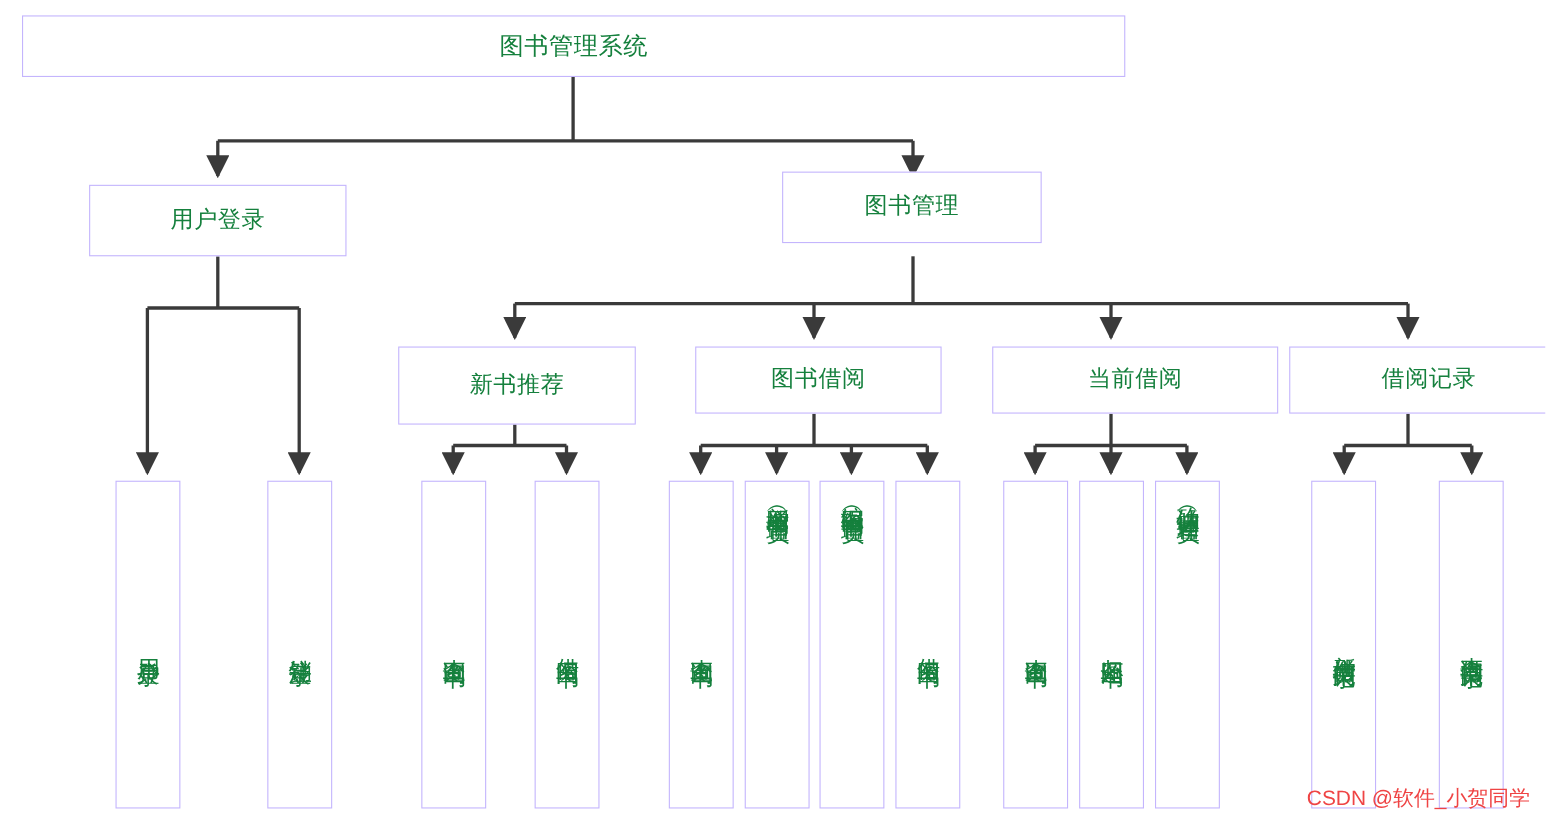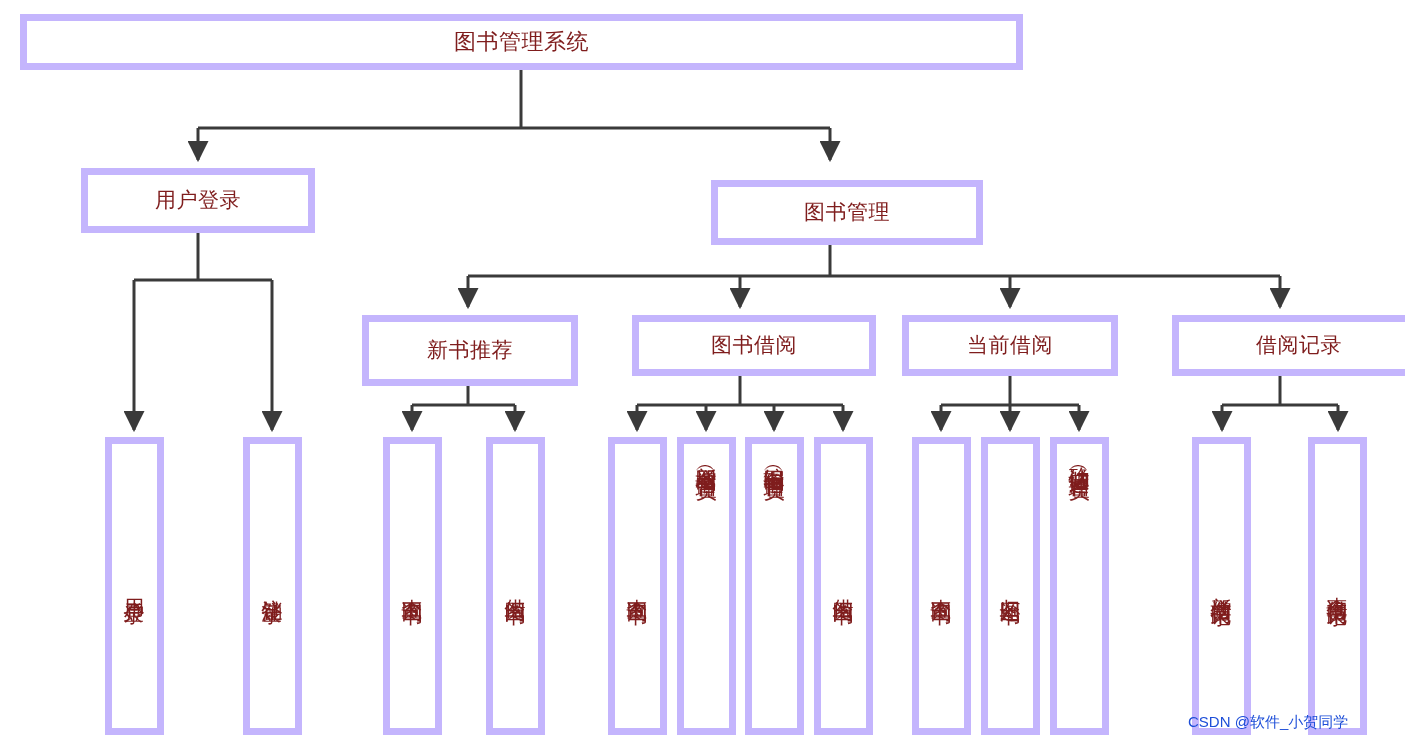--- a/index.html
+++ b/index.html
@@ -23,25 +23,25 @@
     left: 0;
     top: 0;
     width: 1405px;
     height: 747px;
     pointer-events: none;
   }
   .node {
     position: absolute;
     box-sizing: border-box;
     background: #ffffff;
-    border: 7px solid #c4b5fd;
+    border: 1px solid #c4b5fd;
     display: flex;
     align-items: center;
     justify-content: center;
-    color: #7f1d1d;
+    color: #15803d;
     z-index: 2;
   }
   .node .node-label {
     display: block;
     text-align: center;
     line-height: 1.25;
     letter-spacing: 0.5px;
   }
   
   .node.horiz .node-label {
@@ -66,22 +66,22 @@
     max-height: 100%;
   }
   .node.vert.centered {
     align-items: center;
     padding-top: 0;
   }
   #watermark {
     position: absolute;
     left: 1188px;
     top: 713px;
-    font-size: 15px;
-    color: #1d4ed8;
+    font-size: 19px;
+    color: #ef4444;
     white-space: nowrap;
     z-index: 5;
   }
 </style>
 </head>
 <body>
 
 <div id="diagram-root">
 
   <svg id="edge-layer" viewBox="0 0 1405 747" xmlns="http://www.w3.org/2000/svg">
@@ -134,31 +134,31 @@
     </g>
   </svg>
 
   <div class="node horiz root" style="left:20px; top:14px; width:1003px; height:56px;">
     <span class="node-label">图书管理系统</span>
   </div>
 
   <div class="node horiz" style="left:81px; top:168px; width:234px; height:65px;">
     <span class="node-label">用户登录</span>
   </div>
-  <div class="node horiz" style="left:711px; top:180px; width:272px; height:65px;">
+  <div class="node horiz" style="left:711px; top:156px; width:236px; height:65px;">
     <span class="node-label">图书管理</span>
   </div>
 
   <div class="node horiz" style="left:362px; top:315px; width:216px; height:71px;">
     <span class="node-label">新书推荐</span>
   </div>
-  <div class="node horiz" style="left:632px; top:315px; width:244px; height:61px;">
+  <div class="node horiz" style="left:632px; top:315px; width:224px; height:61px;">
     <span class="node-label">图书借阅</span>
   </div>
-  <div class="node horiz" style="left:902px; top:315px; width:216px; height:61px;">
+  <div class="node horiz" style="left:902px; top:315px; width:260px; height:61px;">
     <span class="node-label">当前借阅</span>
   </div>
   <div class="node horiz" style="left:1172px; top:315px; width:254px; height:61px;">
     <span class="node-label">借阅记录</span>
   </div>
 
   <div class="node vert centered" style="left:105px; top:437px; width:59px; height:298px;">
     <span class="node-label">用户登录</span>
   </div>
   <div class="node vert centered" style="left:243px; top:437px; width:59px; height:298px;">

